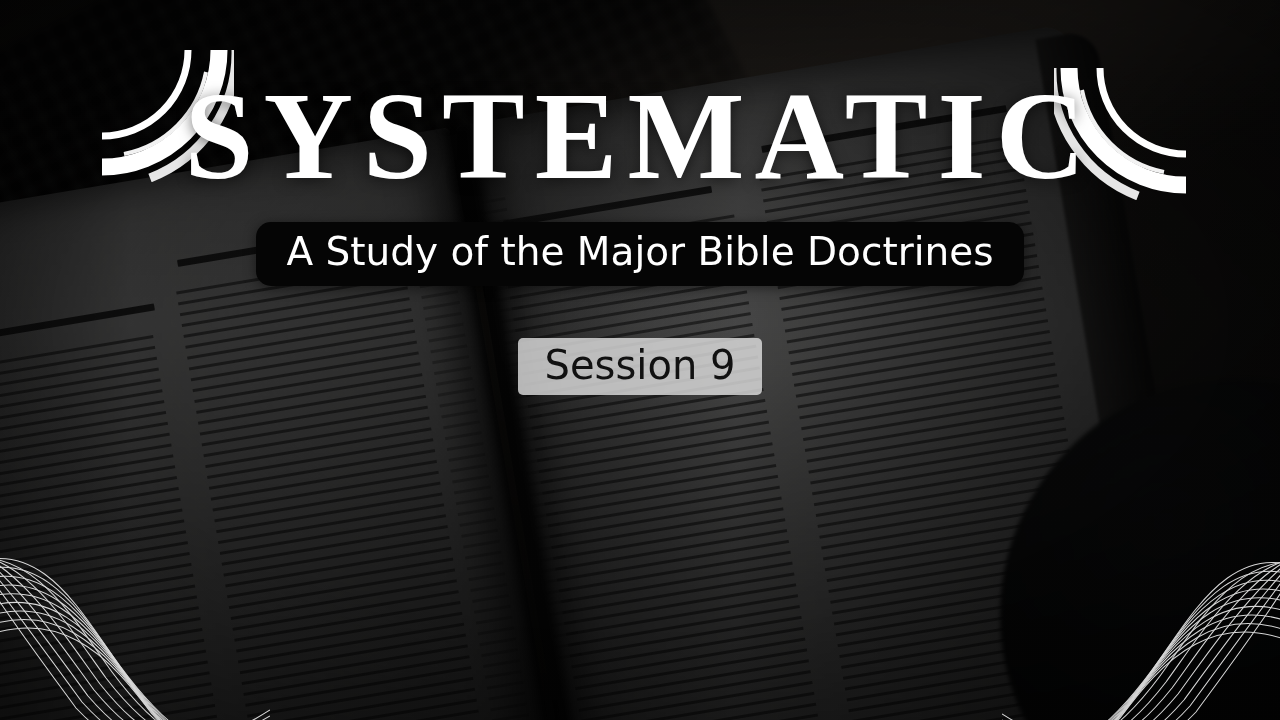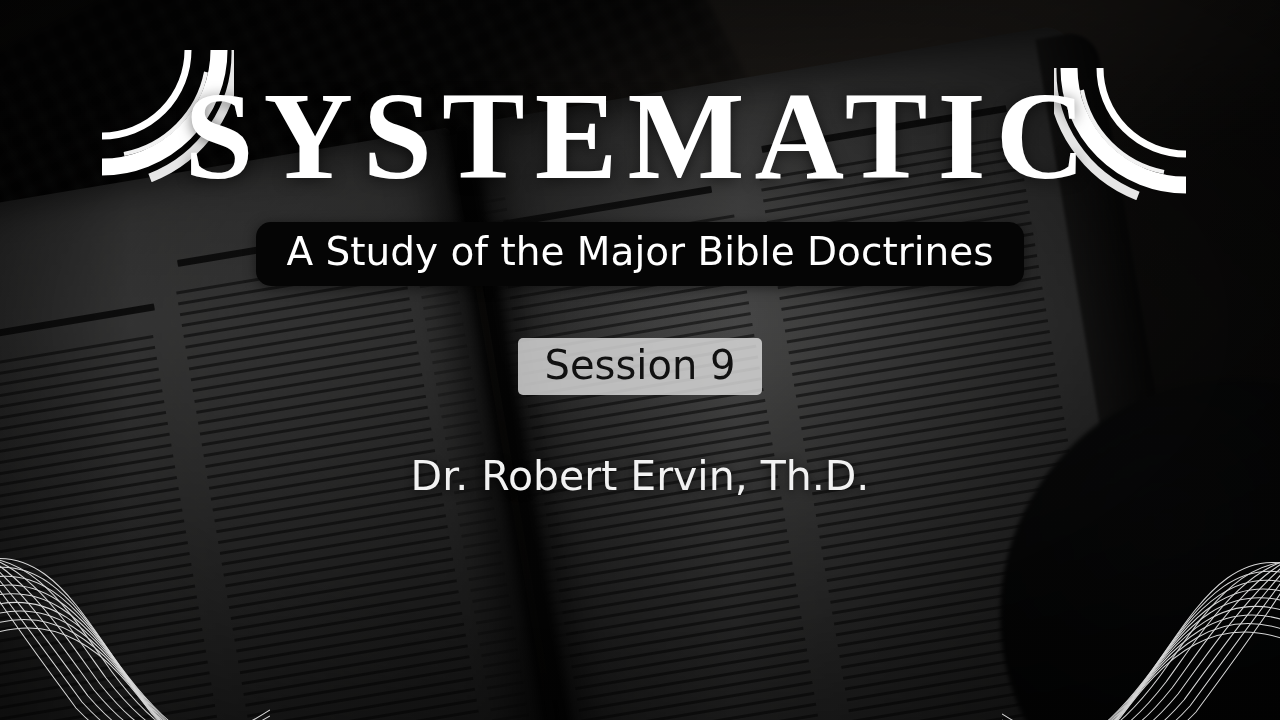--- a/index.html
+++ b/index.html
@@ -294,17 +294,16 @@
 
     <div class="subtitle-box">
       <div class="subtitle-text">A Study of the Major Bible Doctrines</div>
     </div>
 
     <div class="session-badge">
       <div class="session-text">Session 9</div>
     </div>
 
     <div class="presenter">
-      <div>Dr. Robert Ervin, Th.D.</div>
     </div>
 
   </div>
 </div>
 
 </body></html>

